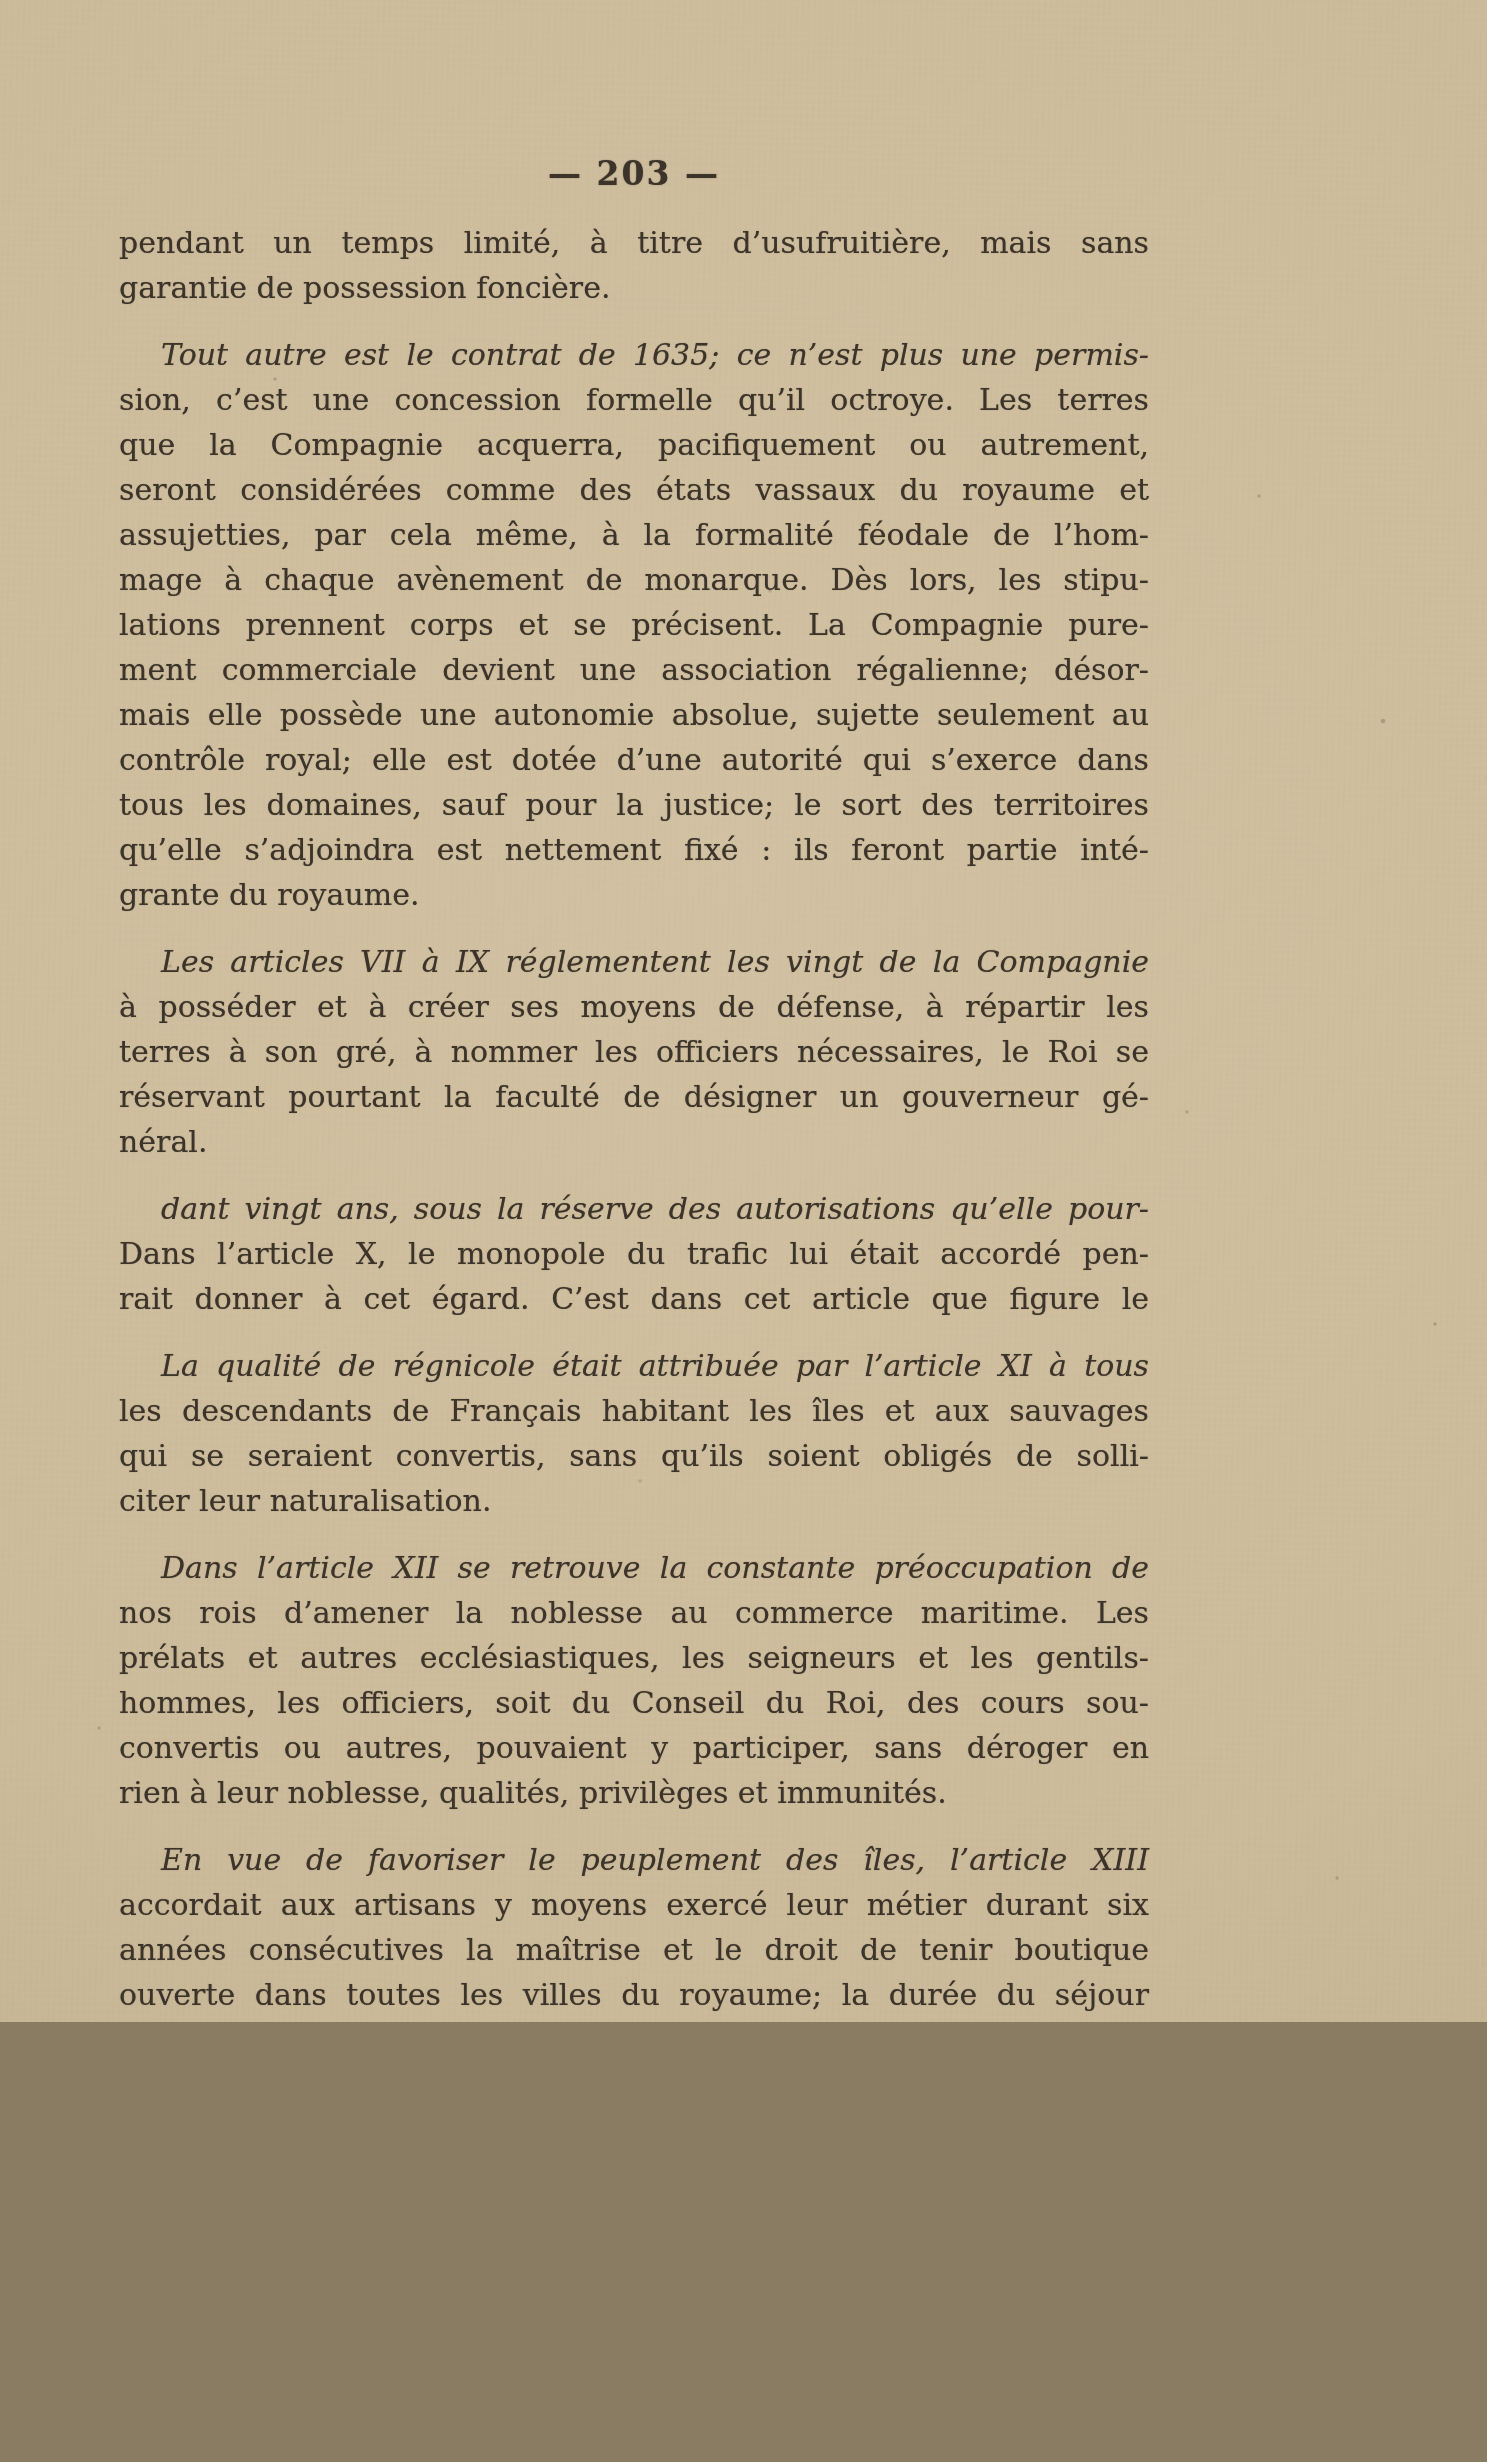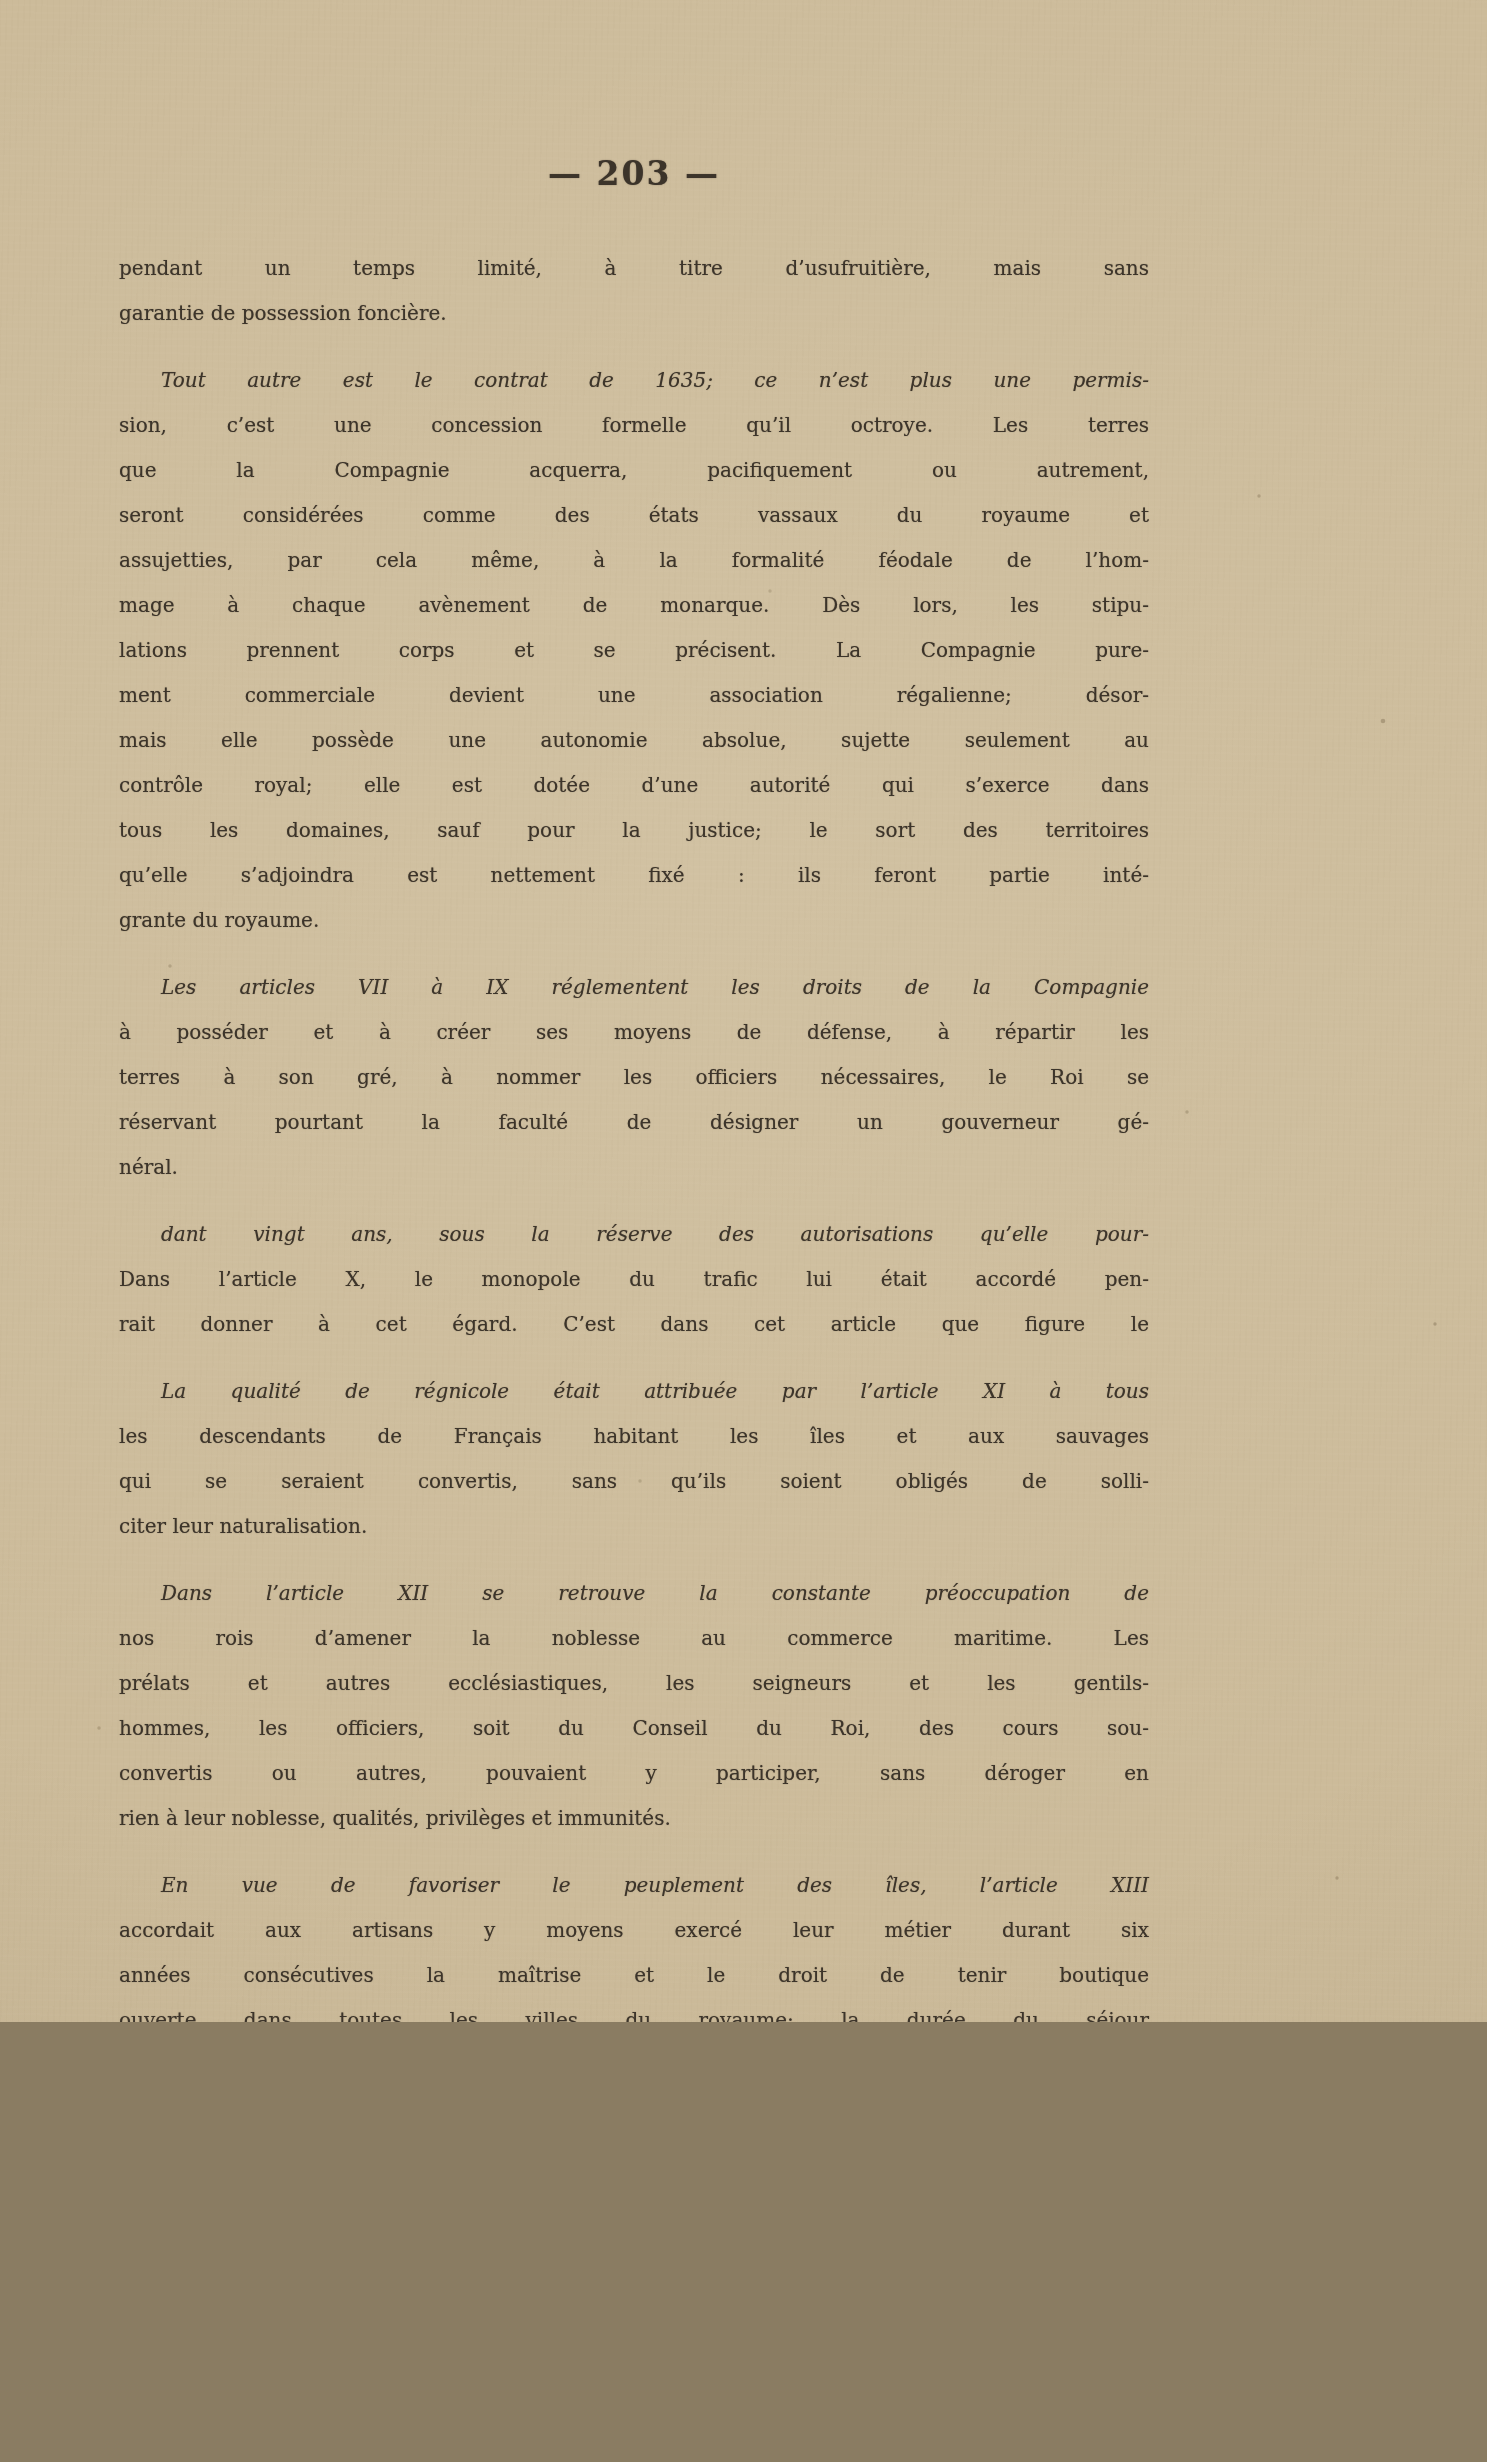--- a/index.html
+++ b/index.html
@@ -38,22 +38,22 @@
   .page-number {
     position: absolute;
     top: 154px; left: 119px; width: 1030px;
     text-align: center;
     font-size: 33px; font-weight: bold;
     letter-spacing: 2px;
     text-shadow: 0 0 1.3px rgba(58,48,36,0.55);
   }
   .text-block {
     position: absolute;
-    top: 246px; left: 119px; width: 1030px;
-    font-size: 20px;
+    top: 220px; left: 119px; width: 1030px;
+    font-size: 30px;
   }
   .para { margin: 0 0 22px 0; }
   .para.indent .line:first-child { text-indent: 42px; font-style: italic; }
   .line {
     line-height: 45px;
     text-align: justify;
     text-align-last: justify;
     white-space: normal;
     text-shadow: 0 0 1px rgba(58,48,36,0.50);
   }
@@ -79,21 +79,21 @@
         <div class="line">mage à chaque avènement de monarque. Dès lors, les stipu-</div>
         <div class="line">lations prennent corps et se précisent. La Compagnie pure-</div>
         <div class="line">ment commerciale devient une association régalienne; désor-</div>
         <div class="line">mais elle possède une autonomie absolue, sujette seulement au</div>
         <div class="line">contrôle royal; elle est dotée d’une autorité qui s’exerce dans</div>
         <div class="line">tous les domaines, sauf pour la justice; le sort des territoires</div>
         <div class="line">qu’elle s’adjoindra est nettement fixé : ils feront partie inté-</div>
         <div class="line last">grante du royaume.</div>
       </div>
       <div class="para indent">
-        <div class="line">Les articles VII à IX réglementent les droits de la Compagnie</div>
+        <div class="line">Les articles VII à IX réglementent les vingt de la Compagnie</div>
         <div class="line">à posséder et à créer ses moyens de défense, à répartir les</div>
         <div class="line">terres à son gré, à nommer les officiers nécessaires, le Roi se</div>
         <div class="line">réservant pourtant la faculté de désigner un gouverneur gé-</div>
         <div class="line last">néral.</div>
       </div>
       <div class="para indent">
         <div class="line">dant vingt ans, sous la réserve des autorisations qu’elle pour-</div>
         <div class="line">Dans l’article X, le monopole du trafic lui était accordé pen-</div>
         <div class="line">rait donner à cet égard. C’est dans cet article que figure le</div>
       </div>

